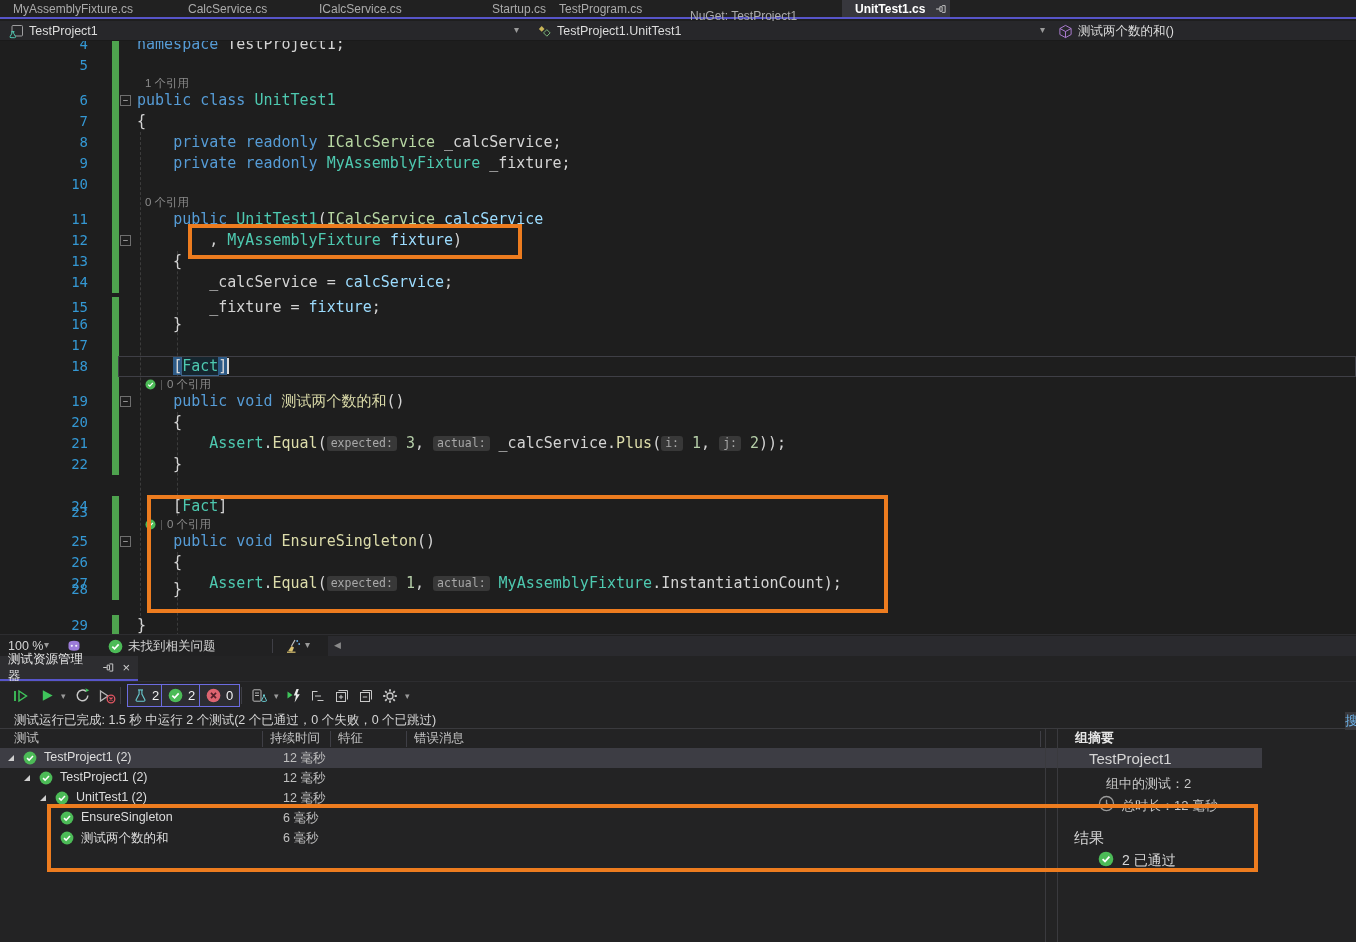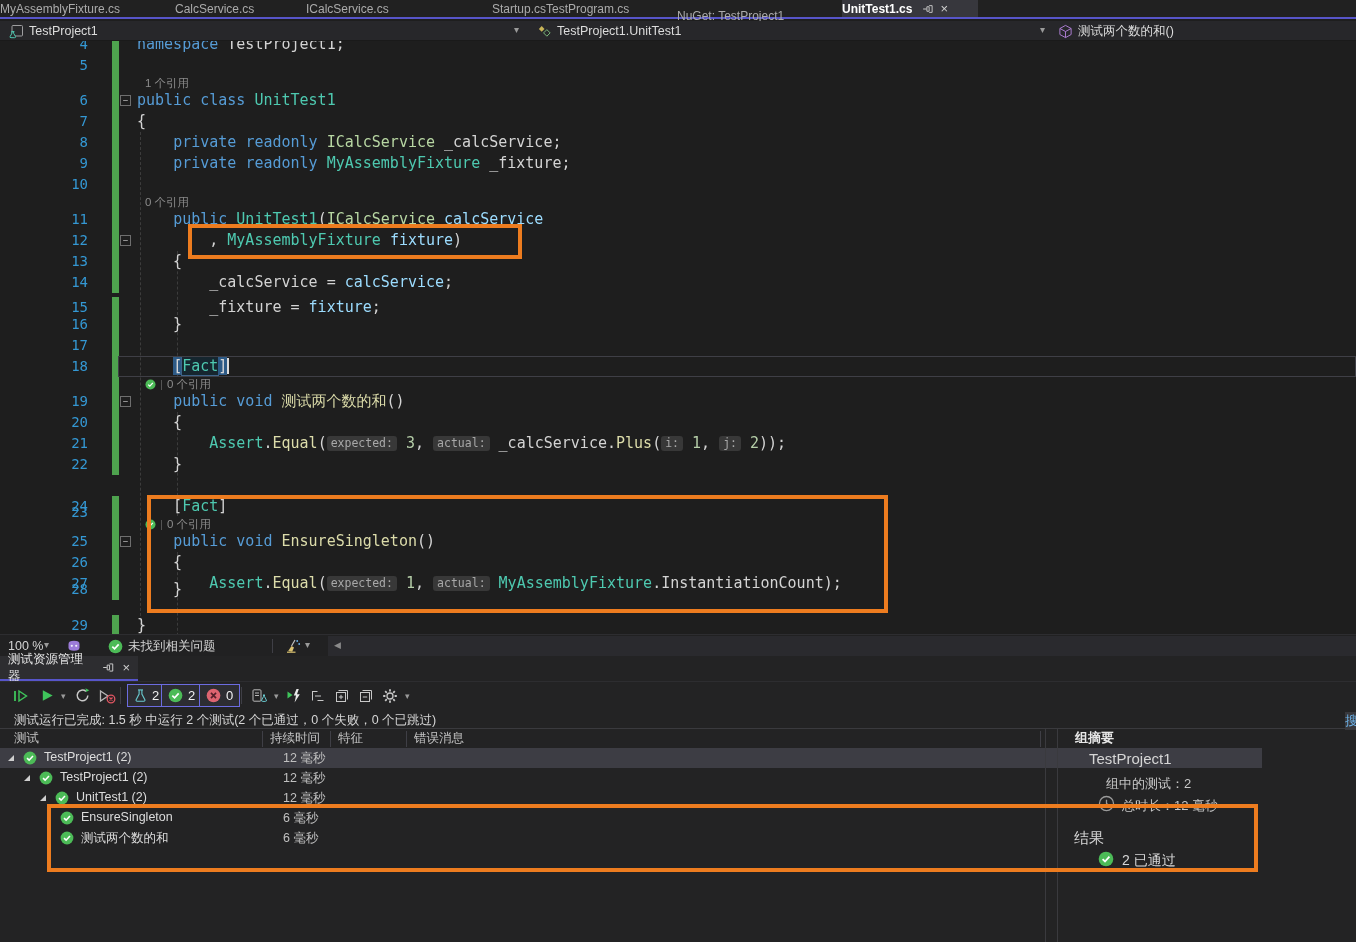--- a/index.html
+++ b/index.html
@@ -5,21 +5,21 @@
   * { margin:0; padding:0; box-sizing:border-box; }
   html,body { background:#141414; }
   #window {
     position:relative; width:1356px; height:942px; overflow:hidden;
     background:#1E1E1E; font-family:"Liberation Sans", sans-serif;
     -webkit-font-smoothing:antialiased; cursor:default;
   }
   
   #tabbar { position:absolute; left:0; top:0; width:1356px; height:19px;
     background:#212121; border-bottom:2px solid #5755C9; display:flex; }
-  .doc-tab { height:17px; display:flex; align-items:center; 
+  .doc-tab { height:17px; display:flex; align-items:center; padding-left:13px;
     font-size:12px; color:#ABABAB; white-space:nowrap; overflow:hidden; }
   .doc-tab.active { background:#37373D; color:#FFFFFF; font-weight:bold; }
   .tab-glyphs { display:flex; align-items:center; margin-left:10px; gap:6px; }
   .tab-close { color:#CFCFCF; font-size:13px; line-height:13px; font-weight:normal; }
   
   #navbar { position:absolute; left:0; top:21px; width:1356px; height:20px;
     background:#27272A; border-bottom:1px solid #1A1A1A; font-size:12.5px; color:#DCDCDC; }
   .nav-item { position:absolute; top:0; height:20px; display:flex; align-items:center; gap:5px; }
   .nav-caret { position:absolute; top:3px; color:#9A9A9A; font-size:10px; }
   
@@ -106,21 +106,21 @@
       </div>
       <div class="doc-tab" style="width: 109px; justify-content: flex-end;">
         <span>Startup.cs</span>
       </div>
       <div class="doc-tab" style="width: 131px;">
         <span>TestProgram.cs</span>
       </div>
       <div class="doc-tab" style="width: 165px; margin-top: 7px;">
         <span>NuGet: TestProject1</span>
       </div>
-      <div class="doc-tab active" style="width: 136px;">
+      <div class="doc-tab active" style="width: 108px;">
         <span>UnitTest1.cs</span>
         <span class="tab-glyphs">
           <svg width="12" height="12" viewBox="0 0 16 16">
             <path d="M1.5 8 H6" stroke="#CFCFCF" stroke-width="1.3"></path>
             <path d="M6.5 5 h3 v6 h-3 Z M9.5 3.5 h4 v9 h-4" stroke="#CFCFCF" fill="none" stroke-width="1.2"></path>
           </svg>
           <span class="tab-close">×</span>
         </span>
       </div>
     </div>

